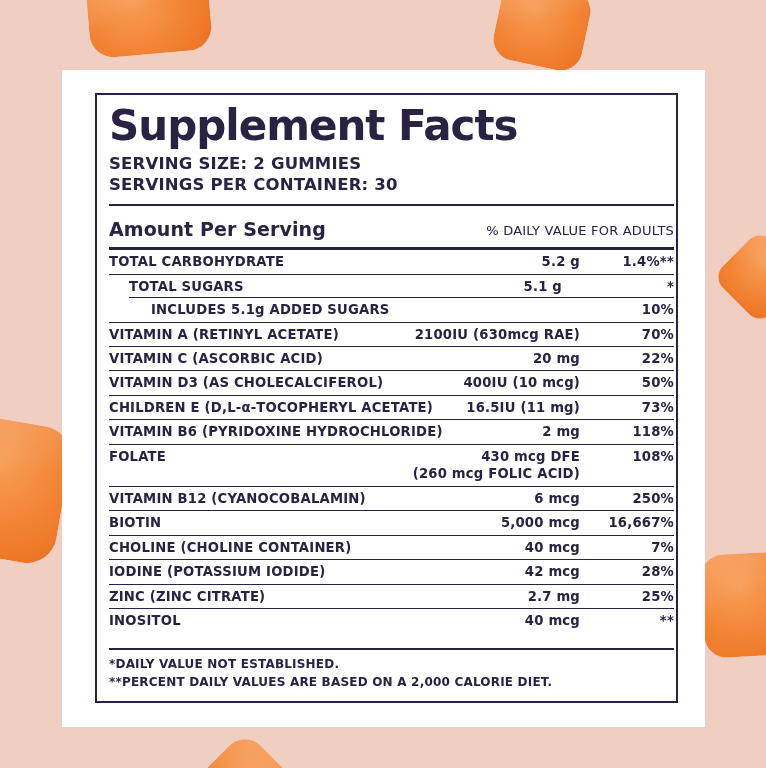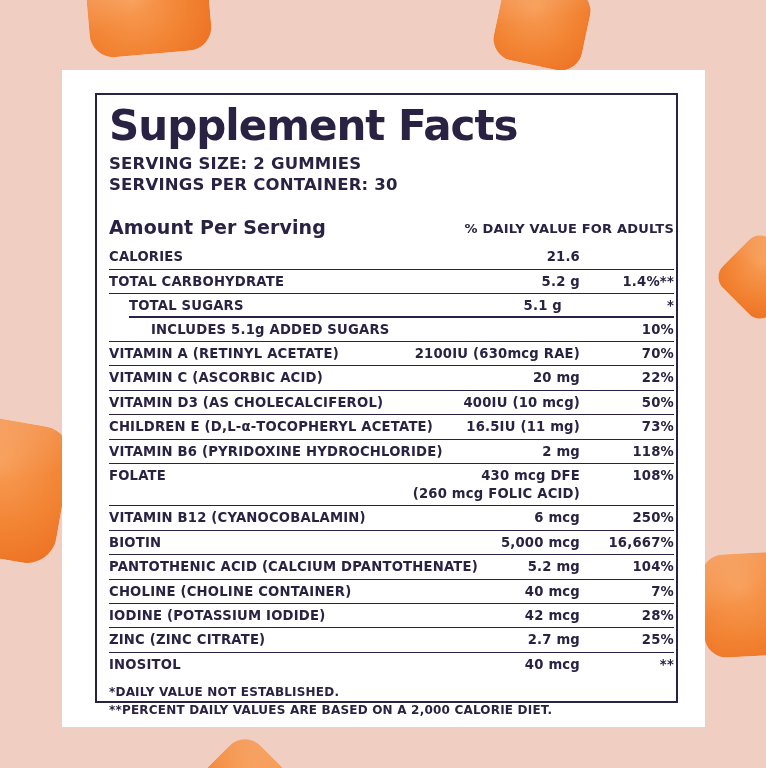--- a/index.html
+++ b/index.html
@@ -42,21 +42,21 @@
     font-size:16.5px;font-weight:bold;letter-spacing:0.2px;line-height:1.28;
     text-transform:uppercase;
   }
   .rule2{height:2px;background:#2a2243;margin-top:9px;}
   .head-row{
     display:flex;justify-content:space-between;align-items:flex-end;
     margin:12px 0 7px 0;
   }
   .aps{font-size:19px;font-weight:800;letter-spacing:0.1px;}
   .dv-head{
-    font-size:13px;font-weight:bold;text-align:right;line-height:1.4;
+    font-size:13px;font-weight:normal;text-align:right;line-height:1.4;
     letter-spacing:0.2px;white-space:nowrap;
   }
   .rule3{height:3px;background:#2a2243;}
   
   .rows{display:flex;flex-direction:column;flex:1;}
   .frow{
     display:grid;grid-template-columns:1fr auto 84px;column-gap:10px;
     align-items:start;
     font-size:13.2px;font-weight:bold;letter-spacing:0.2px;
     padding:3px 0 2.6px 0;
@@ -103,25 +103,20 @@
       <div class="aps">Amount Per Serving</div>
       <div class="dv-head">
         <div>% DAILY VALUE FOR ADULTS</div>
       </div>
     </div>
 
     <div class="rule3"></div>
 
     <div class="rows">
         <div class="frow">
-    <div class="c-name">CALORIES</div>
-    <div class="c-amt">21.6</div>
-    <div class="c-dv"></div>
-  </div>
-        <div class="frow">
     <div class="c-name">TOTAL CARBOHYDRATE</div>
     <div class="c-amt">5.2 g</div>
     <div class="c-dv">1.4%**</div>
   </div>
         <div class="frow indent1 sep-indent">
     <div class="c-name">TOTAL SUGARS</div>
     <div class="c-amt">5.1 g</div>
     <div class="c-dv">*</div>
   </div>
         <div class="frow indent2">
@@ -163,25 +158,20 @@
     <div class="c-name">VITAMIN B12 (CYANOCOBALAMIN)</div>
     <div class="c-amt">6 mcg</div>
     <div class="c-dv">250%</div>
   </div>
         <div class="frow">
     <div class="c-name">BIOTIN</div>
     <div class="c-amt">5,000 mcg</div>
     <div class="c-dv">16,667%</div>
   </div>
         <div class="frow">
-    <div class="c-name">PANTOTHENIC ACID (CALCIUM DPANTOTHENATE)</div>
-    <div class="c-amt">5.2 mg</div>
-    <div class="c-dv">104%</div>
-  </div>
-        <div class="frow">
     <div class="c-name">CHOLINE (CHOLINE CONTAINER)</div>
     <div class="c-amt">40 mcg</div>
     <div class="c-dv">7%</div>
   </div>
         <div class="frow">
     <div class="c-name">IODINE (POTASSIUM IODIDE)</div>
     <div class="c-amt">42 mcg</div>
     <div class="c-dv">28%</div>
   </div>
         <div class="frow">

